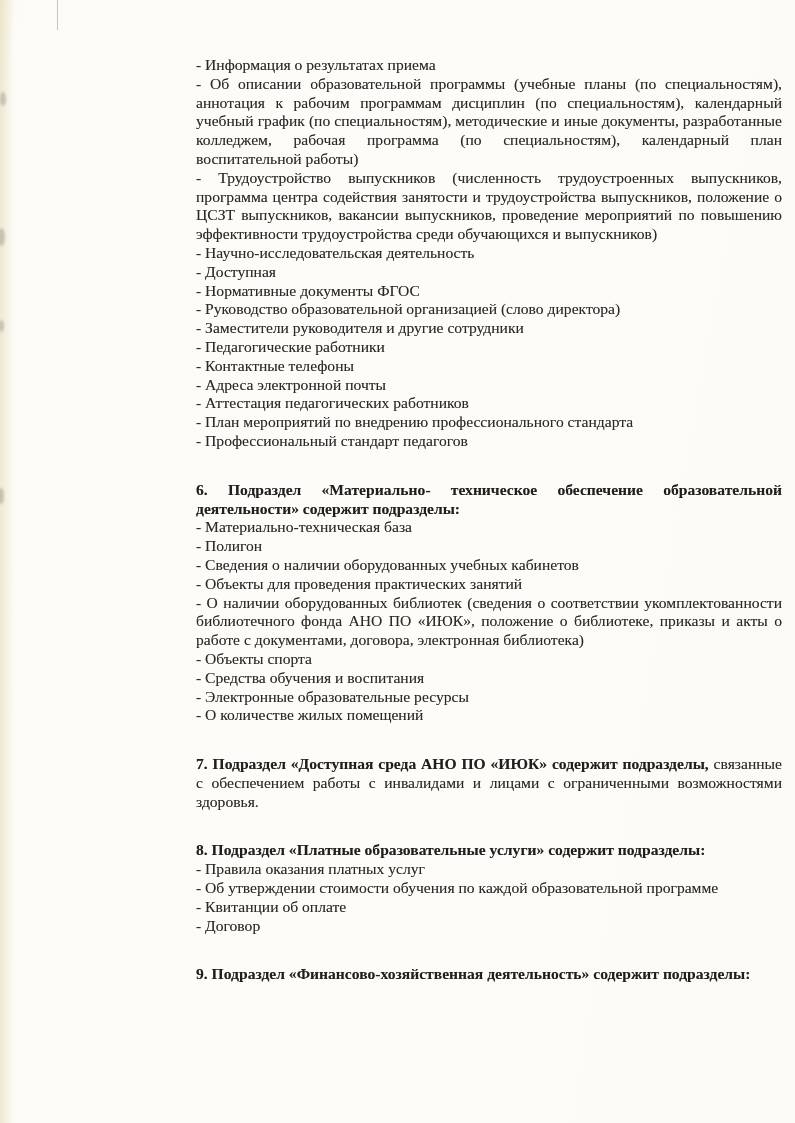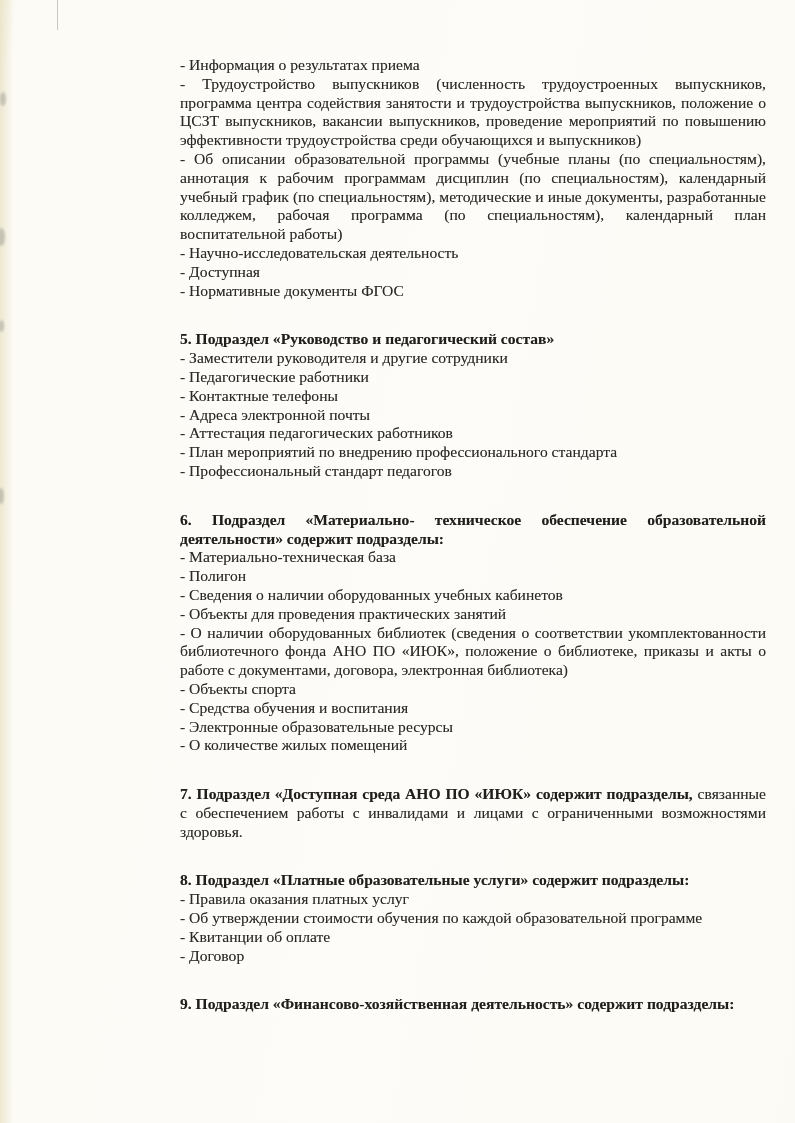--- a/index.html
+++ b/index.html
@@ -37,21 +37,21 @@
   .a3 { left: -1px; top: 320px; width: 5px; height: 12px; }
   .a4 { left: -2px; top: 488px; width: 6px; height: 16px; }
   .scan-line {
     position: absolute;
     left: 57px; top: 0;
     width: 1px; height: 30px;
     background: rgba(150, 148, 140, 0.5);
   }
   .content {
     position: absolute;
-    left: 180px;
+    left: 196px;
     top: 56px;
     width: 586px;
     font-family: "Liberation Serif", "DejaVu Serif", serif;
     font-size: 15.6px;
     line-height: 18.8px;
     color: #2b2a28;
     text-align: justify;
     text-shadow: 0 0 0.5px rgba(45, 44, 42, 0.4);
   }
   .content p {
@@ -76,27 +76,27 @@
   <div class="scan-edge"></div>
   <div class="artifact a1"></div>
   <div class="artifact a2"></div>
   <div class="artifact a3"></div>
   <div class="artifact a4"></div>
   <div class="scan-line"></div>
 
   <div class="content">
 
     <p>- Информация о результатах приема</p>
+    <p>- Об описании образовательной программы (учебные планы (по специальностям), аннотация к рабочим программам дисциплин (по специальностям), календарный учебный график (по специальностям), методические и иные документы, разработанные колледжем, рабочая программа (по специальностям), календарный план воспитательной работы)</p>
     <p>- Трудоустройство выпускников (численность трудоустроенных выпускников, программа центра содействия занятости и трудоустройства выпускников, положение о ЦСЗТ выпускников, вакансии выпускников, проведение мероприятий по повышению эффективности трудоустройства среди обучающихся и выпускников)</p>
-    <p>- Об описании образовательной программы (учебные планы (по специальностям), аннотация к рабочим программам дисциплин (по специальностям), календарный учебный график (по специальностям), методические и иные документы, разработанные колледжем, рабочая программа (по специальностям), календарный план воспитательной работы)</p>
     <p>- Научно-исследовательская деятельность</p>
     <p>- Доступная</p>
     <p>- Нормативные документы ФГОС</p>
 
-    <p class="heading sect">5. Подраздел «Руководство и педагогический состав»</p>
+    <p>- Руководство образовательной организацией (слово директора)</p>
     <p>- Заместители руководителя и другие сотрудники</p>
     <p>- Педагогические работники</p>
     <p>- Контактные телефоны</p>
     <p>- Адреса электронной почты</p>
     <p>- Аттестация педагогических работников</p>
     <p>- План мероприятий по внедрению профессионального стандарта</p>
     <p>- Профессиональный стандарт педагогов</p>
 
     <p class="heading sect">6. Подраздел «Материально- техническое обеспечение образовательной деятельности» содержит подразделы:</p>
     <p>- Материально-техническая база</p>

